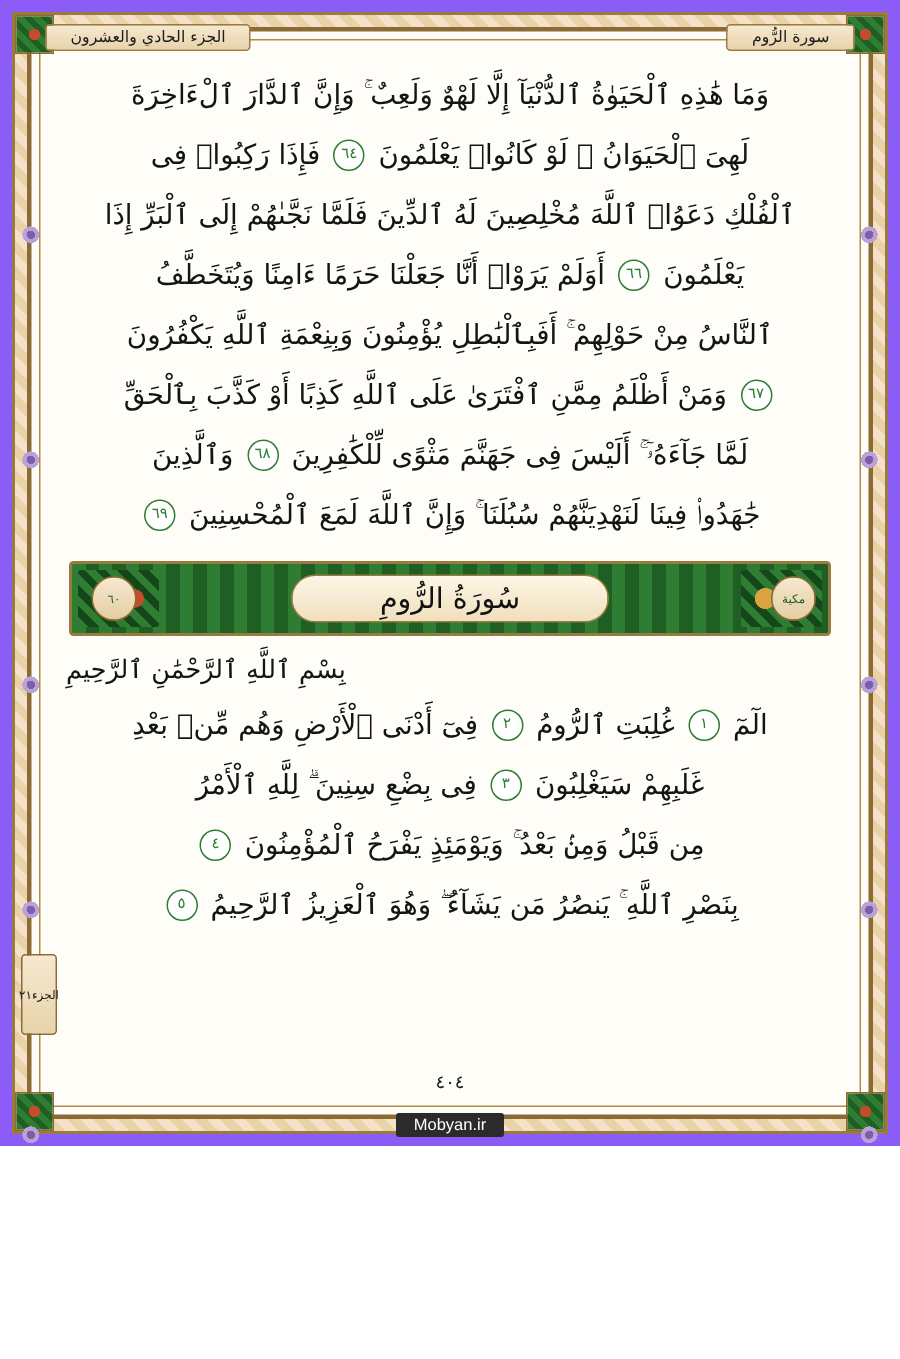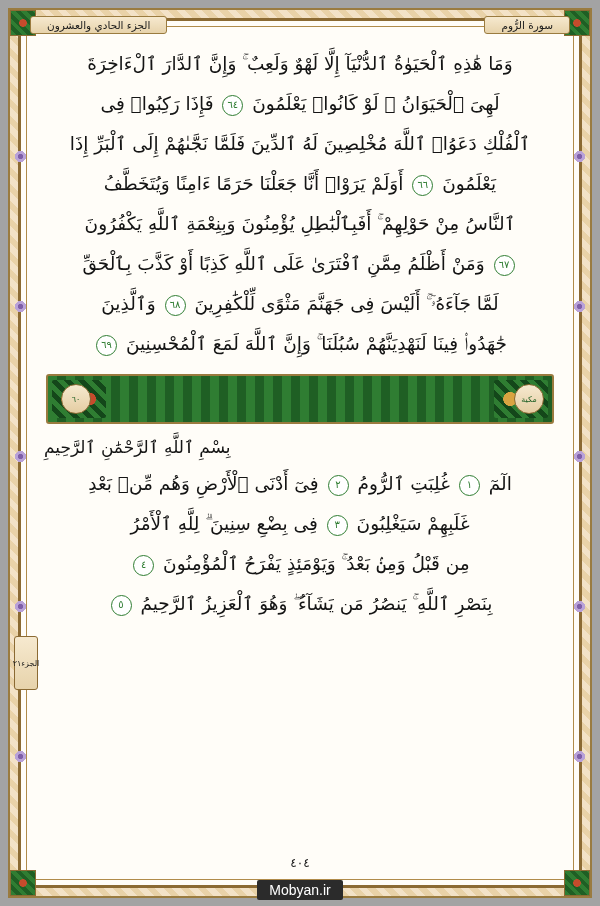--- a/index.html
+++ b/index.html
@@ -1,21 +1,21 @@
 <!DOCTYPE html>
 <html><head>
 <meta charset="utf-8">
 <style>
   html,body{margin:0;padding:0;background:#ffffff;}
   body{width:600px;height:906px;font-family:"DejaVu Sans","Liberation Sans",sans-serif;}
 
   .page{
     position:relative;
-    width:600px;height:906px;
-    background:#a3a3a3;
+    width:600px;height:764px;
+    background:#8b5cf6;
     overflow:hidden;
   }
 
   
   .frame-outer{
     position:absolute;left:8px;top:8px;right:8px;bottom:8px;
     border:2px solid #9a7b3f;
     background:
       repeating-linear-gradient(45deg,#f3e2c7 0 6px,#e9d2a8 6px 12px);
     box-sizing:border-box;
@@ -171,21 +171,21 @@
     font-size:12px;color:#1b1b1b;
     letter-spacing:1px;
   }
   .site-tag{
     position:absolute;left:0;right:0;bottom:6px;
     text-align:center;
   }
   .site-tag span{
     display:inline-block;
     background:#2b2b2b;color:#fff;
-    font-size:14px;padding:2px 12px;border-radius:2px;
+    font-size:11px;padding:2px 12px;border-radius:2px;
     font-family:"Liberation Sans",sans-serif;
   }
 </style>
 </head>
 <body>
 
 <div class="page">
 
   <div class="frame-outer"></div>
   <div class="frame-mid"></div>
@@ -258,20 +258,21 @@
       </div>
 
       <div class="line">
         <span>جَٰهَدُوا۟ فِينَا لَنَهْدِيَنَّهُمْ سُبُلَنَا ۚ وَإِنَّ ٱللَّهَ لَمَعَ ٱلْمُحْسِنِينَ</span>
         <span class="marker">٦٩</span>
       </div>
     </div>
 
     <div class="surah-band">
       <div class="band-medallion right">مكية</div>
+      <div class="surah-plaque">سُورَةُ الرُّومِ</div>
       <div class="band-medallion left">٦٠</div>
     </div>
 
     <div class="basmala">بِسْمِ ٱللَّهِ ٱلرَّحْمَٰنِ ٱلرَّحِيمِ</div>
 
     <div class="ayah-block">
 
       <div class="line">
         <span>الٓمٓ</span>
         <span class="marker">١</span>

